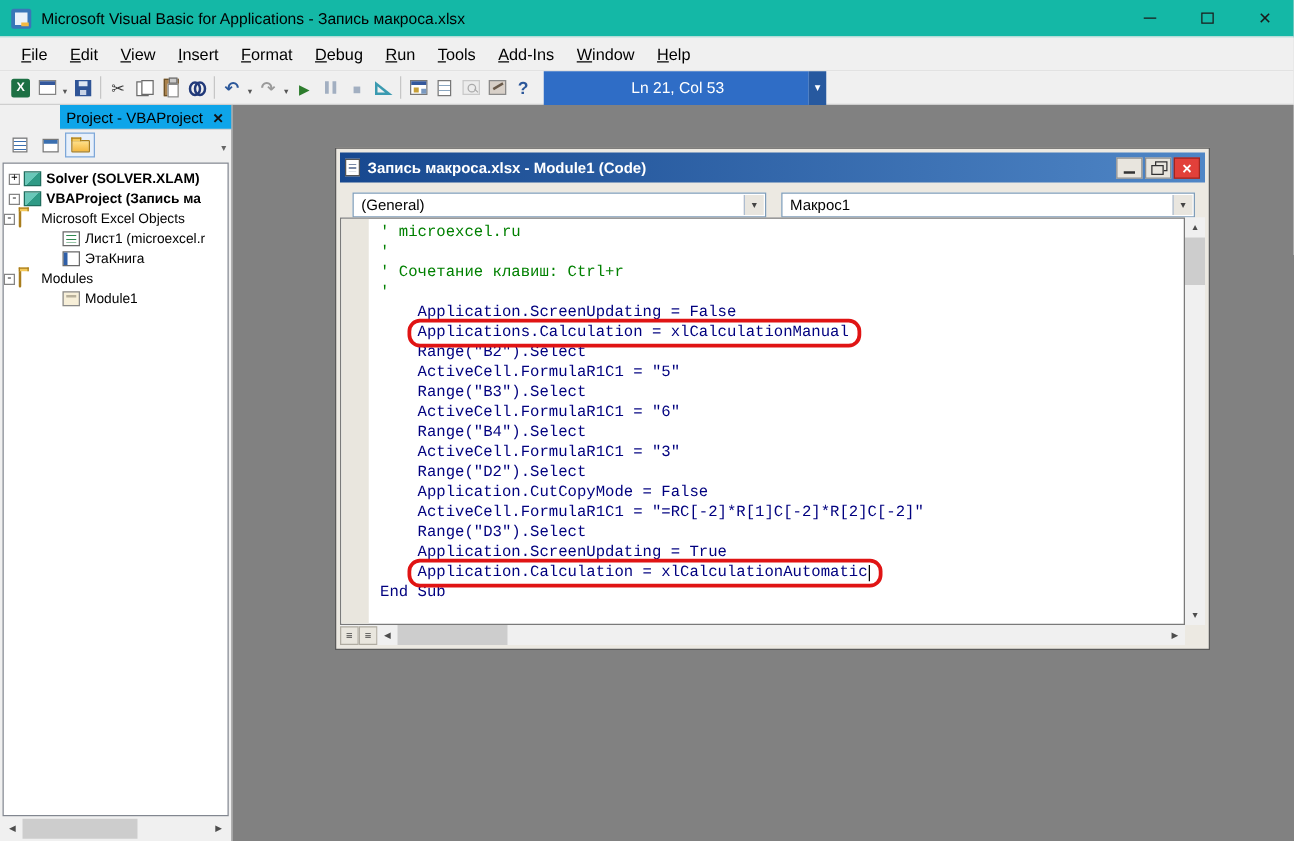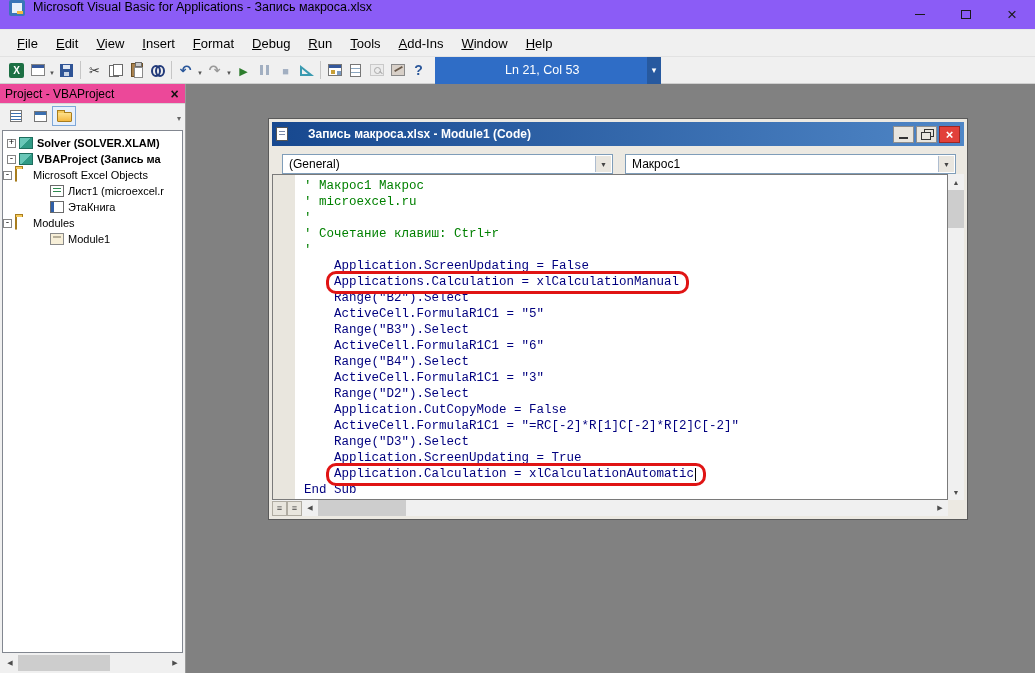--- a/index.html
+++ b/index.html
@@ -5,21 +5,21 @@
   * { box-sizing: border-box; margin: 0; padding: 0; }
   html,body { width:1035px; height:673px; }
   body {
     font-family:"Liberation Sans", sans-serif;
     font-size:13px; color:#000;
     position:relative; overflow:hidden; background:#fff;
   }
 
   
   .titlebar { position:absolute; left:0; top:0; width:1035px; height:30px;
-    background:#8b5cf6; display:flex; border-bottom:1px solid #e9e9e9; }
+    background:#14b8a6; display:flex; align-items:center; border-bottom:1px solid #e9e9e9; }
   .ic-app { width:16px; height:16px; margin-left:9px; position:relative;
     background:#3a76b8; border-radius:2px; flex:none; }
   .ic-app::before { content:""; position:absolute; inset:3px; background:#eaf2fb; }
   .ic-app::after { content:""; position:absolute; right:2px; bottom:2px; width:6px; height:3px; background:#f4b942; }
   .titlebar .title-text { margin-left:8px; font-size:12.5px; white-space:nowrap; }
   .win-controls { margin-left:auto; display:flex; height:100%; }
   .wbtn { width:46px; height:100%; display:flex; align-items:center; justify-content:center; }
   .g-min { width:10px; height:1px; background:#1a1a1a; }
   .g-max { width:10px; height:9px; border:1px solid #1a1a1a; }
   .g-close::before { content:"×"; font-size:17px; color:#1a1a1a; line-height:1; }
@@ -81,21 +81,21 @@
 
   .lncol { height:27px; display:flex; align-items:center; margin-left:6px;
     background:#2f6dc6; color:#fff; width:212px; padding-left:70px; font-size:12.5px; white-space:nowrap; }
   .tb-overflow { height:27px; width:14px; background:#27599f; display:flex; align-items:center; justify-content:center; }
   .tb-overflow::before { content:"▾"; color:#fff; font-size:9px; }
 
   
   .project-panel { position:absolute; left:0; top:84px; width:186px; height:589px;
     background:#f0f0f0; border-right:1px solid #9a9a9a; }
   .pp-header { height:20px; display:flex; align-items:center; padding-left:5px;
-    font-size:12px; border-bottom:1px solid #d6d6d6; background:#ec4899; }
+    font-size:12px; border-bottom:1px solid #d6d6d6; background:#0ea5e9;margin-left:48px; }
   .xbtn { margin-left:auto; width:17px; height:16px; margin-right:2px;
     display:flex; align-items:center; justify-content:center; }
   .xbtn::before { content:"×"; font:bold 14px/1 "Liberation Sans",sans-serif; color:#111; }
   .pp-toolbar { height:24px; display:flex; align-items:center; padding-left:4px; }
   .ppbtn { width:24px; height:20px; display:flex; align-items:center; justify-content:center; border:1px solid transparent; }
   .ppbtn.pressed { background:#e7f0fb; border:1px solid #7da7d8; }
   .ic-viewcode { width:12px; height:12px; background:#fff; border:1px solid #777;
     background-image:repeating-linear-gradient(to bottom, transparent 0 2px, #3a6fb0 2px 3px); }
   .ic-viewobj { width:13px; height:11px; background:#fff; border:1px solid #777; position:relative; }
   .ic-viewobj::before { content:""; position:absolute; left:0; right:0; top:0; height:3px; background:#3a6fb0; }
@@ -139,21 +139,21 @@
 
   
   .code-window { position:absolute; left:82px; top:34px; width:700px; height:402px;
     background:#ece9e2; border:1px solid #5a5a5a; }
   .cw-title { position:absolute; left:3px; right:3px; top:3px; height:24px;
     background:linear-gradient(to right,#17488f,#4f86c6);
     display:flex; align-items:center; padding:0 4px; }
   .ic-doc { width:12px; height:14px; background:#fff; border:1px solid #555; position:relative; flex:none; }
   .ic-doc::before { content:""; position:absolute; left:2px; top:3px; right:2px; height:6px;
     background:repeating-linear-gradient(to bottom,#7a8aa8 0 1px, transparent 1px 3px); }
-  .cw-title-text { color:#fff; font-weight:bold; font-size:12px; margin-left:20px; white-space:nowrap; }
+  .cw-title-text { color:#fff; font-weight:bold; font-size:12px; margin-left:6px; white-space:nowrap; }
   .cwbtns { margin-left:auto; display:flex; gap:2px; }
   .cwbtn { width:21px; height:17px; background:#e8e5de; border:1px solid #8e8e8e; position:relative; }
   .cwbtn.min::before { content:""; position:absolute; left:5px; right:5px; bottom:3px; height:2px; background:#333; }
   .cwbtn.restore::before { content:""; position:absolute; left:7px; top:2px; width:8px; height:6px; border:1px solid #333; }
   .cwbtn.restore::after { content:""; position:absolute; left:4px; top:5px; width:8px; height:6px; border:1px solid #333; background:#e8e5de; }
   .cwbtn.close { background:#e2403a; border-color:#a02520; }
   .cwbtn.close::before { content:"×"; position:absolute; inset:0; display:flex; align-items:center;
     justify-content:center; color:#fff; font:bold 13px/1 "Liberation Sans",sans-serif; }
 
   .cw-combos { position:absolute; left:3px; right:3px; top:29px; height:26px;
@@ -375,21 +375,20 @@
       </div>
       <div class="combo">
         <span class="combo-text">Макрос1</span>
         <span class="combo-arrow"></span>
       </div>
     </div>
 
     <div class="cw-body">
       <div class="margin-bar"></div>
       <div class="code-text">
-        <div class="code-line comment"><span>' Макрос1 Макрос</span></div>
         <div class="code-line comment"><span>' microexcel.ru</span></div>
         <div class="code-line comment"><span>'</span></div>
         <div class="code-line comment"><span>' Сочетание клавиш: Ctrl+r</span></div>
         <div class="code-line comment"><span>'</span></div>
         <div class="code-line code"><span>    Application.ScreenUpdating = False</span></div>
         <div class="code-line code indent4"><span class="red-box"><span>Applications.Calculation = xlCalculationManual</span></span></div>
         <div class="code-line code"><span>    Range("B2").Select</span></div>
         <div class="code-line code"><span>    ActiveCell.FormulaR1C1 = "5"</span></div>
         <div class="code-line code"><span>    Range("B3").Select</span></div>
         <div class="code-line code"><span>    ActiveCell.FormulaR1C1 = "6"</span></div>

